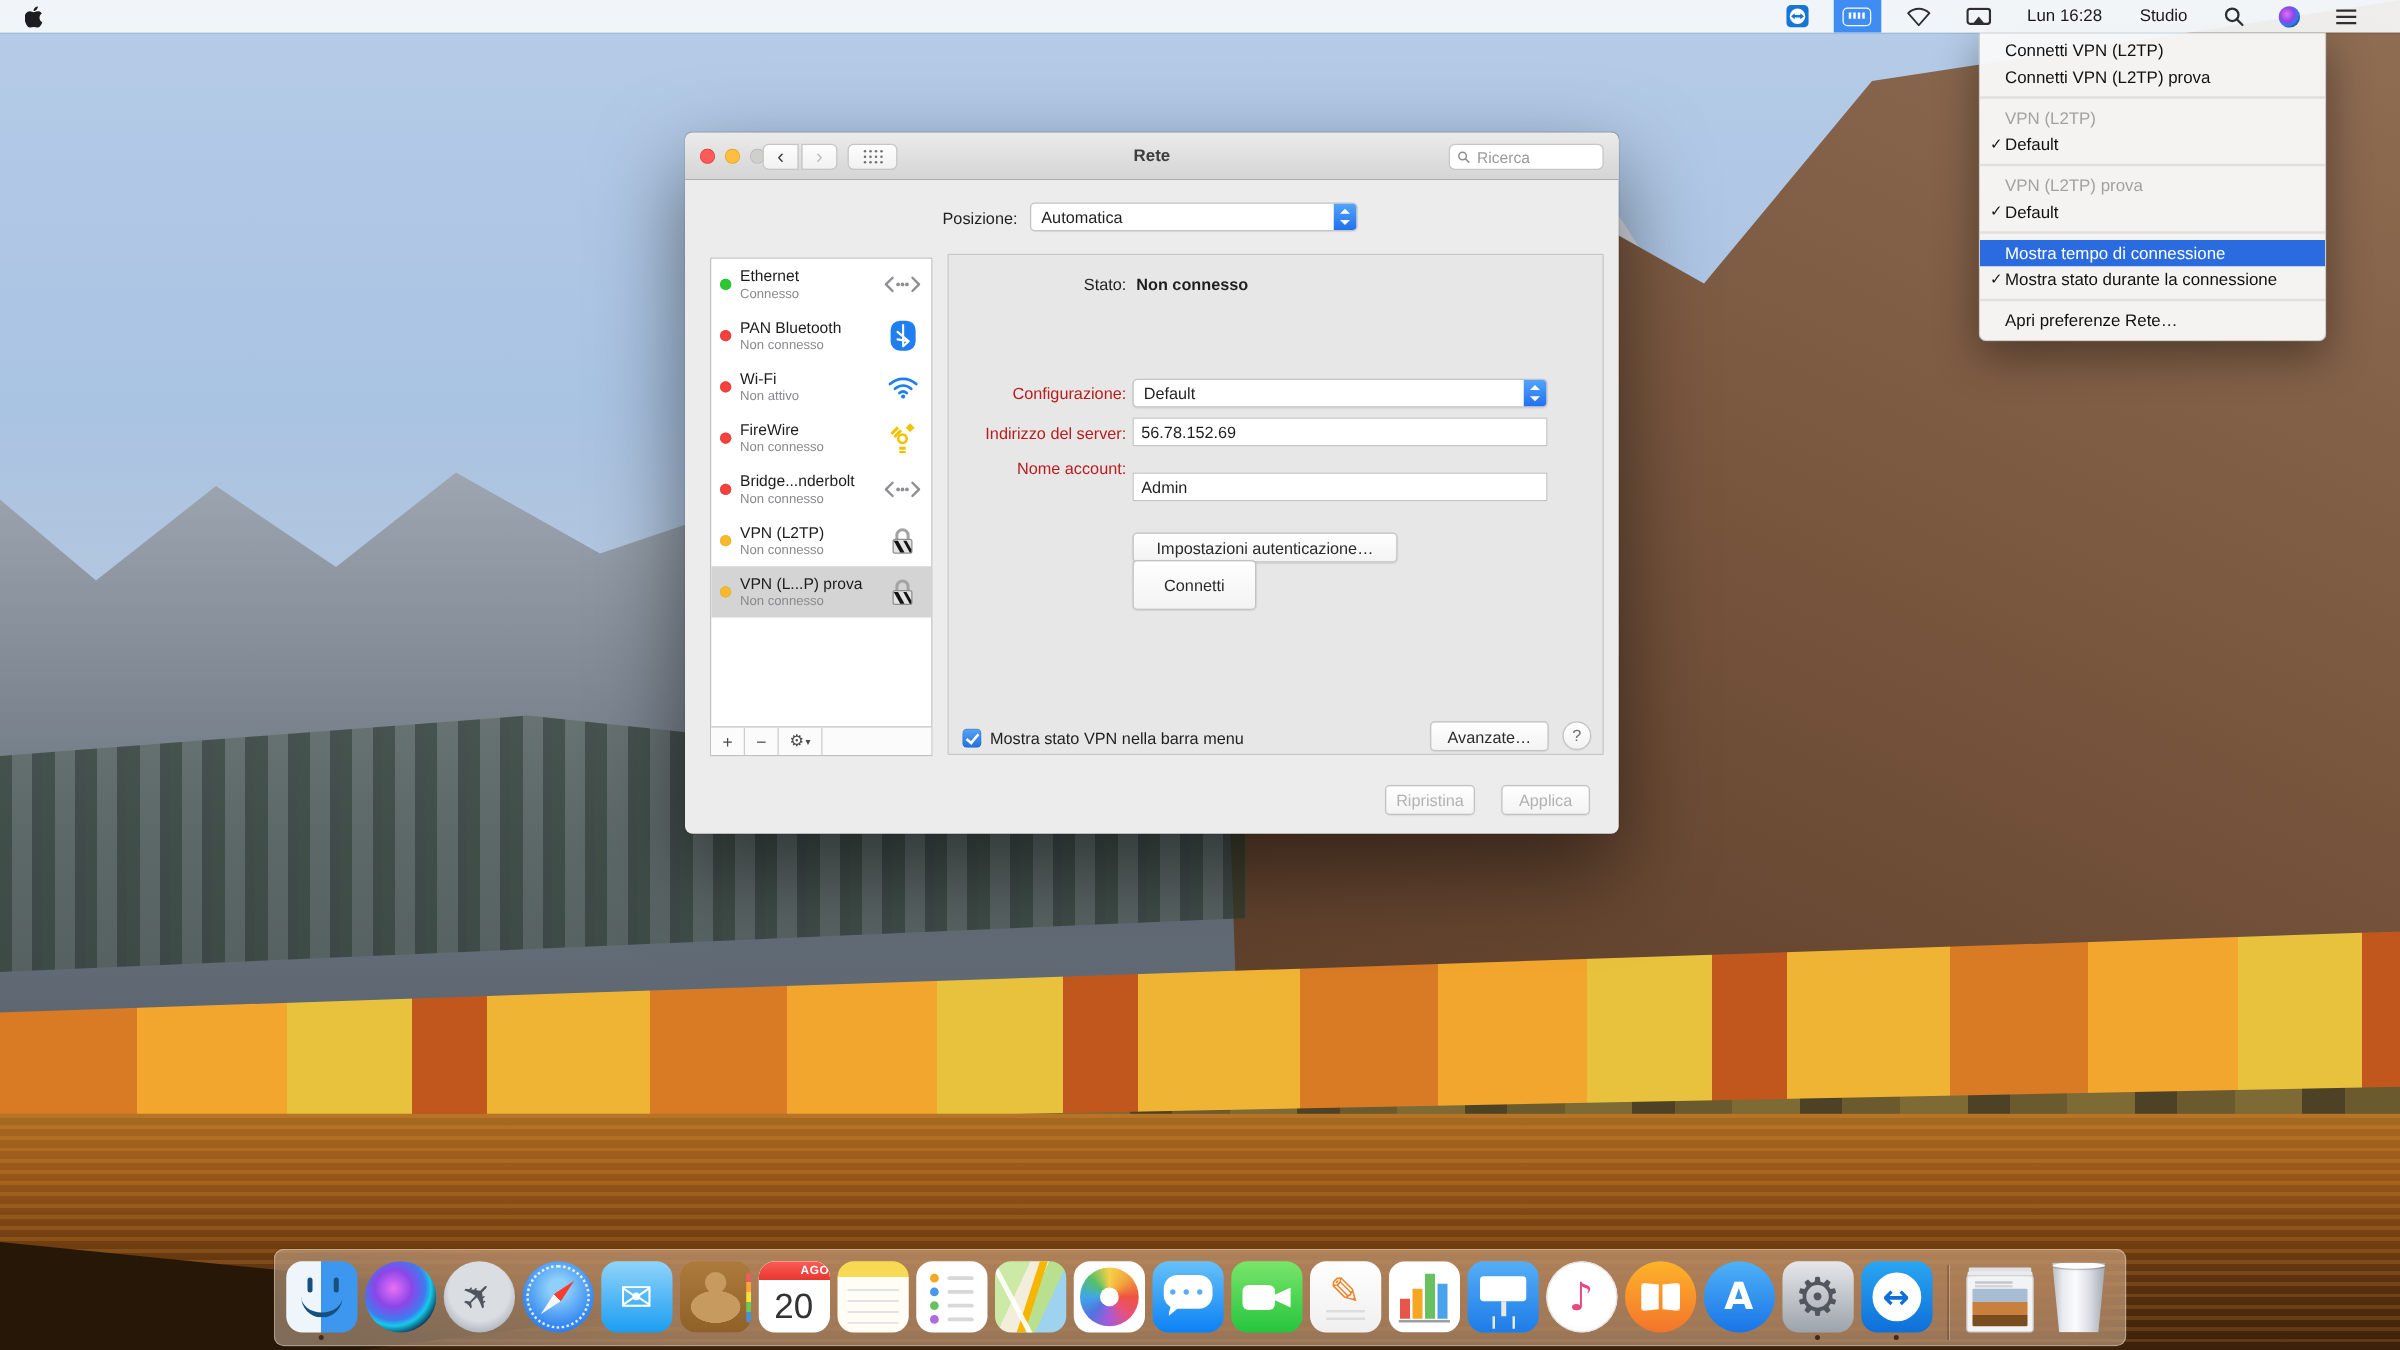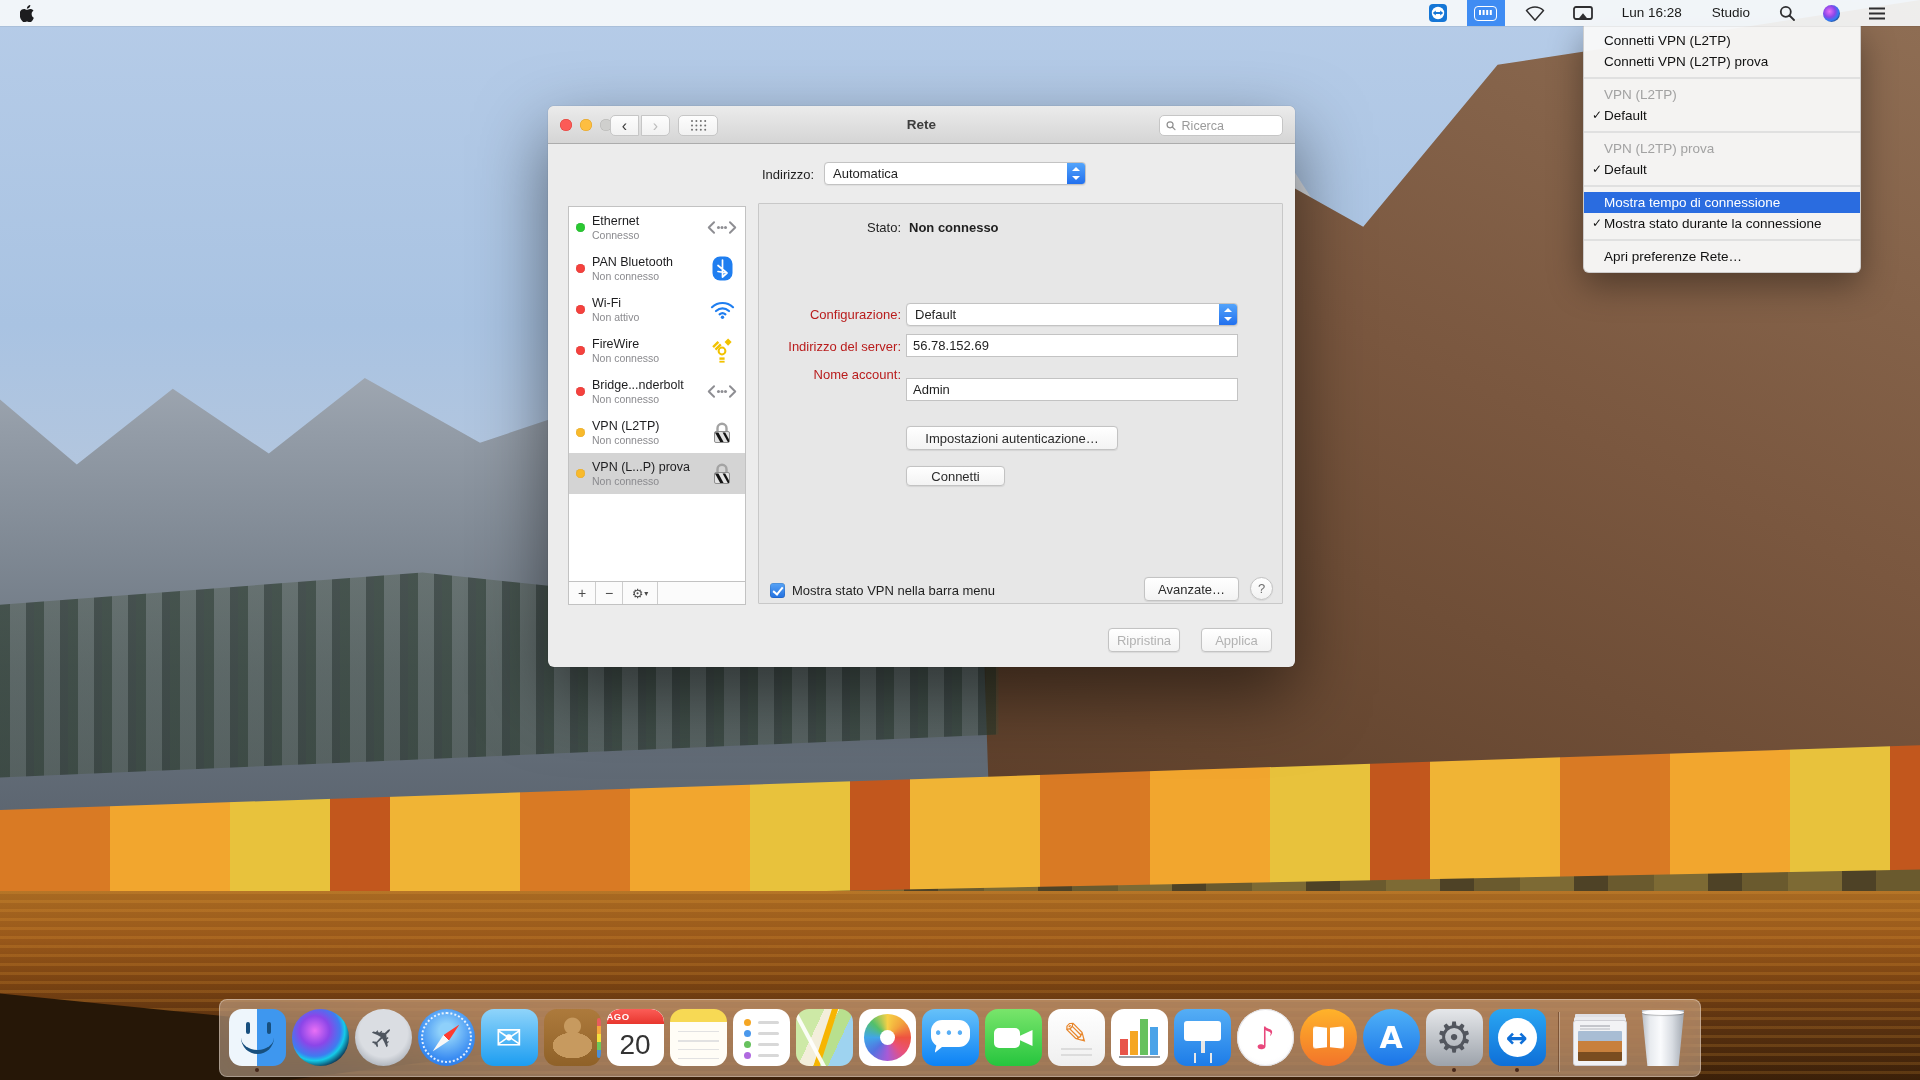--- a/index.html
+++ b/index.html
@@ -133,21 +133,21 @@
   .lab-account{left:0;top:163px;}
   .sel-config{left:147px;top:99px;width:332px;}
   .txt{position:absolute;left:147px;width:332px;height:23px;border:1px solid #c3c3c3;background:#fff;
     font-size:13px;color:#1f1f1f;padding:0 6px;font-family:"Liberation Sans",sans-serif;outline:none;}
   .txt-server{top:130px;}
   .txt-account{top:158px;margin-top:16px;}
   .btn{display:flex;align-items:center;justify-content:center;border:1px solid #c3c3c3;border-radius:4px;
     background:linear-gradient(180deg,#ffffff,#f3f3f3);font-size:13px;color:#2b2b2b;
     box-shadow:0 .5px 1px rgba(0,0,0,.08);}
   .btn-auth{position:absolute;left:147px;top:222px;width:212px;height:24px;}
-  .btn-connect{position:absolute;left:147px;top:262px;width:99px;height:20px;text-align:right;}
+  .btn-connect{position:absolute;left:147px;top:244px;width:99px;height:40px;text-align:right;}
   .cb-row{position:absolute;left:11px;top:379px;display:flex;align-items:center;gap:7px;}
   .cb{width:15px;height:15px;border-radius:3.5px;background:linear-gradient(180deg,#58a4f6,#2270e0);
     position:relative;box-shadow:inset 0 0 0 .5px rgba(0,0,0,.2);}
   .cb::after{content:"";position:absolute;left:5px;top:2px;width:4px;height:8px;
     border:solid #fff;border-width:0 2px 2px 0;transform:rotate(40deg);}
   .btn-adv{position:absolute;left:385px;top:373px;width:95px;height:24px;}
   .helpbtn{position:absolute;left:491px;top:373px;width:23px;height:23px;border-radius:50%;
     border:1px solid #c3c3c3;background:linear-gradient(180deg,#fff,#f2f2f2);color:#6f6f6f;
     display:flex;align-items:center;justify-content:center;font-size:13px;box-shadow:0 .5px 1px rgba(0,0,0,.1);}
   .btn-revert{position:absolute;left:560px;top:522px;width:72px;height:24px;}
@@ -185,21 +185,21 @@
   .ic-mail-icon .di{background:linear-gradient(180deg,#8fd4fa,#1c9df1);}
   .ic-mail-icon .di::before{content:"✉";color:#fff;font-size:32px;}
   .ic-contacts-icon .di{background:radial-gradient(circle at 50% 30%,#c79a5f 0 8px,rgba(0,0,0,0) 9px),
     radial-gradient(ellipse 20px 13px at 50% 64%,#c79a5f 98%,rgba(0,0,0,0)),
     linear-gradient(180deg,#ad7a3c,#8f6128);}
   .ic-contacts-icon .di::after{content:"";position:absolute;right:0;top:9px;width:4px;height:40px;border-radius:2px;
     background:linear-gradient(180deg,#e85d5d 0 8px,#f5a63c 8px 16px,#f5e13c 16px 24px,#6cc75a 24px 32px,#4a90d9 32px 40px);}
   .ic-calendar-icon .di{background:#fff;}
   .ic-calendar-icon .cal-month{display:block;position:absolute;top:0;left:0;right:0;height:15px;
     background:linear-gradient(180deg,#fb5d57,#e8362e);border-radius:13px 13px 0 0;color:#fff;
-    font-size:9.5px;font-weight:bold;line-height:15px;text-align:left;letter-spacing:.5px;}
+    font-size:9.5px;font-weight:bold;line-height:15px;text-align:right;letter-spacing:.5px;}
   .ic-calendar-icon .cal-day{display:flex;position:absolute;top:15px;left:0;right:0;bottom:0;
     align-items:center;justify-content:center;font-size:28px;color:#333;}
   .ic-notes-icon .di{background:linear-gradient(180deg,#f7d954 0 13px,#fffdf6 13px);}
   .ic-notes-icon .di::before{content:"";position:absolute;left:8px;right:8px;top:22px;height:28px;
     background:repeating-linear-gradient(180deg,#e2e2e2 0 1.5px,rgba(0,0,0,0) 1.5px 9px);}
   .ic-reminders-icon .di{background:#fff;}
   .ic-reminders-icon .di::before{content:"";position:absolute;left:11px;top:10px;width:7px;height:7px;border-radius:50%;
     background:#f5a623;box-shadow:0 11px 0 #4a98ec,0 22px 0 #67c15e,0 33px 0 #b06ae0;}
   .ic-reminders-icon .di::after{content:"";position:absolute;left:25px;top:12px;width:21px;height:3px;border-radius:2px;
     background:#d8d8d8;box-shadow:0 11px 0 #d8d8d8,0 22px 0 #d8d8d8,0 33px 0 #d8d8d8;}
@@ -388,21 +388,21 @@
       <div class="wintitle">Rete</div>
       <div class="searchfield">
         <svg width="11" height="11" viewBox="0 0 16 16">
             <circle cx="6.8" cy="6.8" r="5" fill="none" stroke="#8e8e8e" stroke-width="2"></circle>
             <path d="M10.5 10.5L15 15" stroke="#8e8e8e" stroke-width="2" stroke-linecap="round"></path>
           </svg>
         <input placeholder="Ricerca" style="">
       </div>
     </div>
 
-    <div class="pos-label">Indirizzo:</div>
+    <div class="pos-label">Posizione:</div>
     <div class="select sel-pos">
       <span>Automatica</span>
       <span class="stepper"></span>
     </div>
 
     <div class="sidebar">
       <div class="side-rows" id="side-rows">
           <div class="side-row">
     <span class="dot green"></span>
     <span class="side-text">

